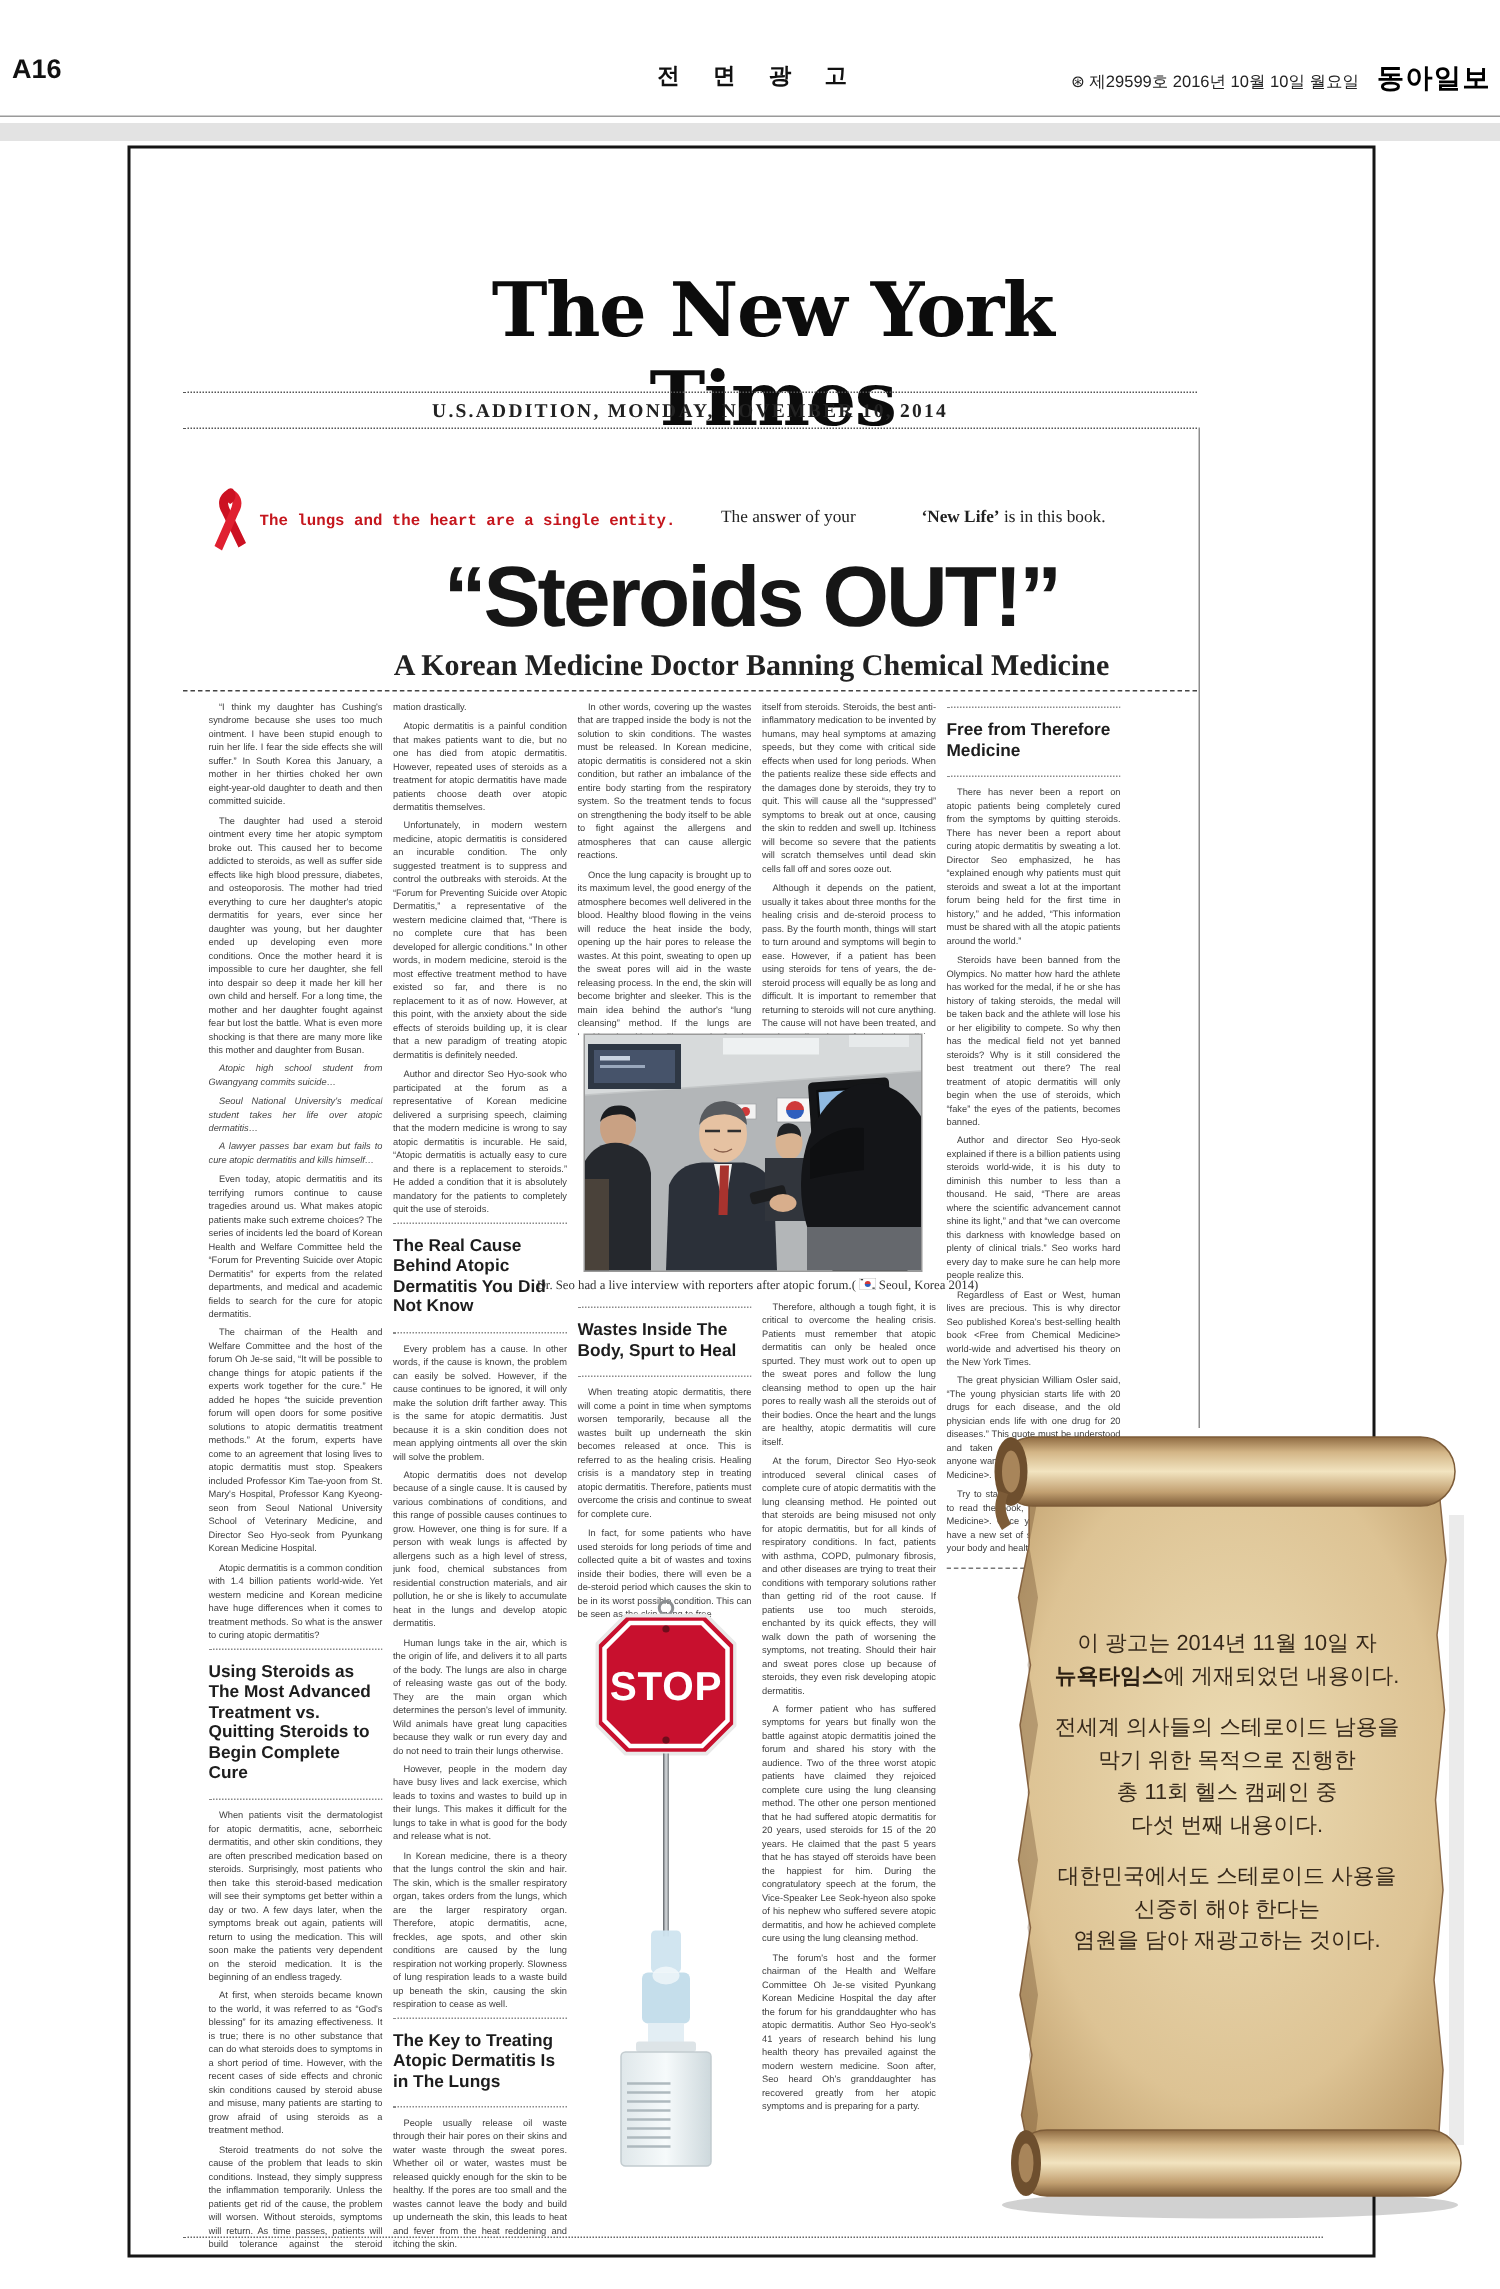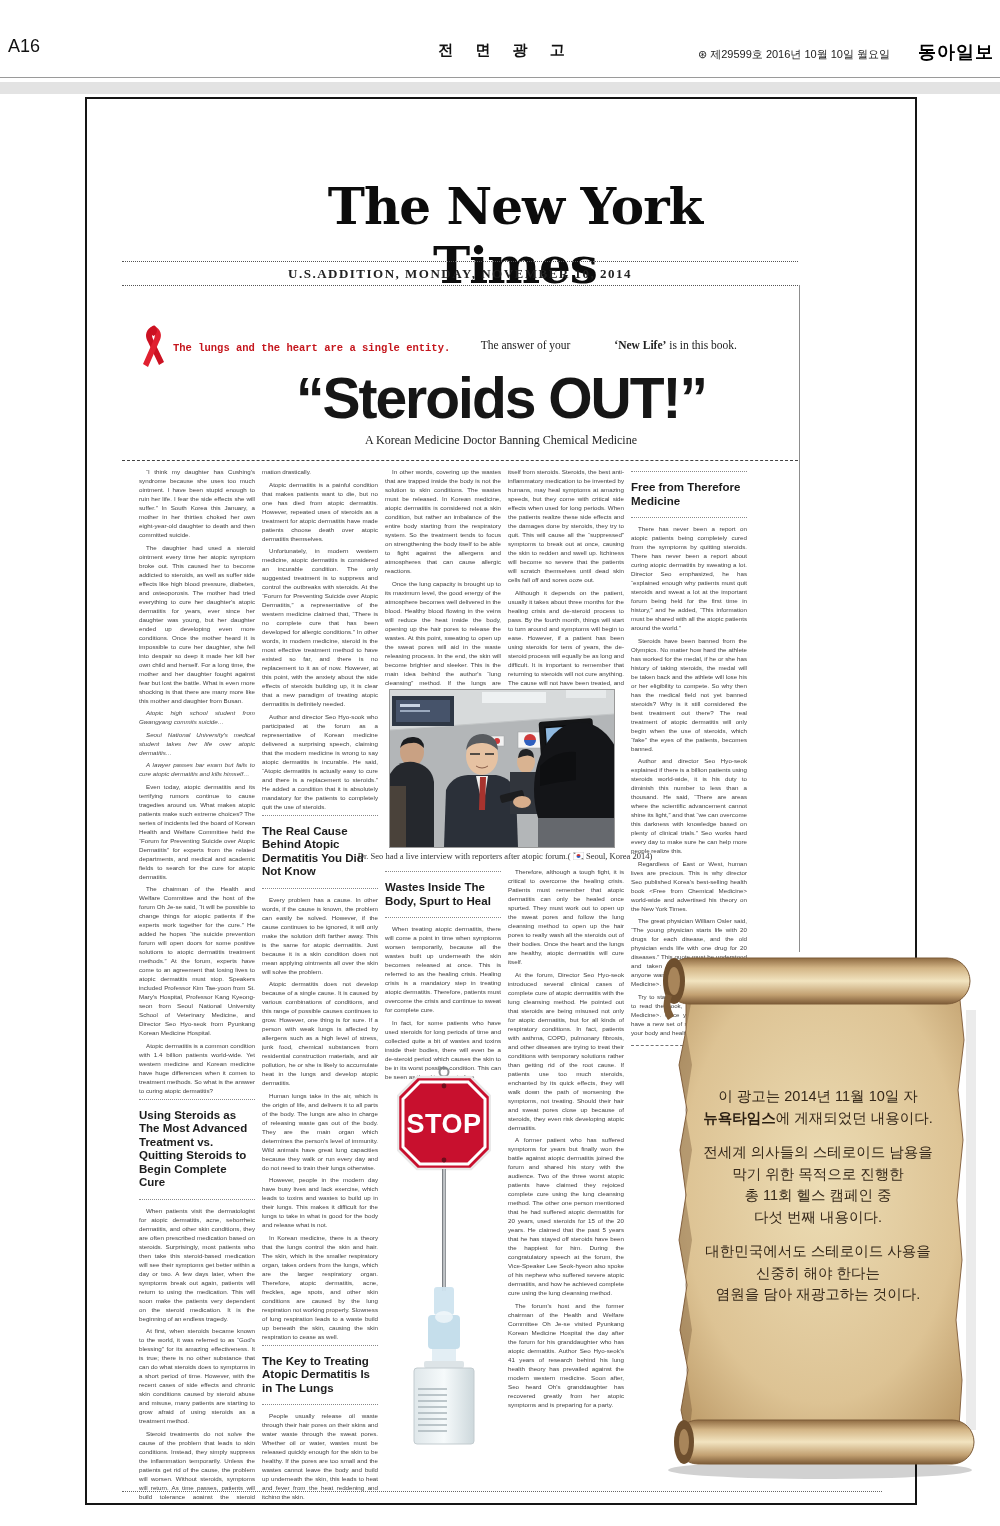--- a/index.html
+++ b/index.html
@@ -1,22 +1,22 @@
 <!DOCTYPE html>
 <html><head>
 <meta charset="utf-8">
 <style>
   html,body{margin:0;padding:0;background:#fff;}
   .page{position:relative;width:1000px;height:1526px;background:#ffffff;overflow:hidden;
         font-family:"Liberation Sans",sans-serif;color:#333;}
   
-  .hdr-page-label{position:absolute;left:8px;top:36px;font-size:18px;font-weight:normal;color:#111;}
+  .hdr-page-label{position:absolute;left:8px;top:36px;font-size:18px;font-weight:bold;color:#111;}
   .hdr-center{position:absolute;left:12px;right:0;top:41px;text-align:center;font-size:15px;font-weight:bold;
               letter-spacing:9px;color:#111;}
-  .hdr-right{position:absolute;right:6px;top:40px;display:flex;align-items:baseline;gap:28px;}
+  .hdr-right{position:absolute;right:6px;top:40px;display:flex;align-items:baseline;gap:12px;}
   .hdr-issue{font-size:11px;color:#222;}
   .hdr-brand{font-size:18px;font-weight:bold;color:#000;letter-spacing:1px;}
   .hdr-rule{position:absolute;left:0;right:0;top:77px;height:1px;background:#9a9a9a;}
   .hdr-band{position:absolute;left:0;right:0;top:82px;height:12px;background:#e3e3e3;}
   
   .frame{position:absolute;left:85px;top:97px;width:828px;height:1404px;border:2px solid #151515;background:#fff;}
   
   .masthead{position:absolute;left:168px;top:78px;width:520px;text-align:center;
             font-family:"DejaVu Serif",serif;font-weight:bold;font-size:50px;color:#0c0c0c;letter-spacing:-1px;}
   .dateline-rule{position:absolute;left:35px;width:676px;border-top:1px dotted #555;}
@@ -26,21 +26,21 @@
   .ribbon-icon{position:absolute;left:50px;top:226px;width:32px;height:46px;}
   .ribbon-tagline{position:absolute;left:86px;top:243px;font-family:Liberation Mono, monospace;
                   font-weight:bold;font-size:10.5px;color:#c5161d;}
   .book-note{position:absolute;right:178px;top:240px;font-family:"Liberation Serif",serif;
              font-size:11.5px;color:#222;}
   .book-note b{font-weight:bold;margin-left:41px;}
   
   .headline{position:absolute;left:114px;top:266px;width:600px;text-align:center;
             font-size:57px;font-weight:bold;color:#161616;letter-spacing:-2px;white-space:nowrap;}
   .subheadline{position:absolute;left:114px;top:334px;width:600px;text-align:center;
-               font-family:"Liberation Serif",serif;font-size:12px;color:#222;}
+               font-family:"Liberation Serif",serif;font-size:20px;color:#222;font-weight:bold;}
   .cols-top-rule{position:absolute;left:35px;top:361px;width:676px;border-top:1px dashed #444;}
   
   .columns{position:absolute;left:52px;top:368px;width:608px;height:1032px;display:flex;gap:7px;overflow:hidden;}
   .newspaper-column{width:116px;flex:0 0 116px;height:1032px;overflow:hidden;}
   .para{font-size:6.2px;line-height:9px;color:#3d3d3d;text-align:justify;margin:0 0 3.5px 0;text-indent:7px;}
   .para.ni{text-indent:0;}
   .para.italic{font-style:italic;color:#474747;}
   .clip{overflow:hidden;}
   .col-heading{font-size:11.5px;line-height:13.5px;font-weight:bold;color:#1d1d1d;margin:4px 0 6px 0;
                padding:9px 0;border-top:1px dotted #8a8a8a;border-bottom:1px dotted #8a8a8a;}

